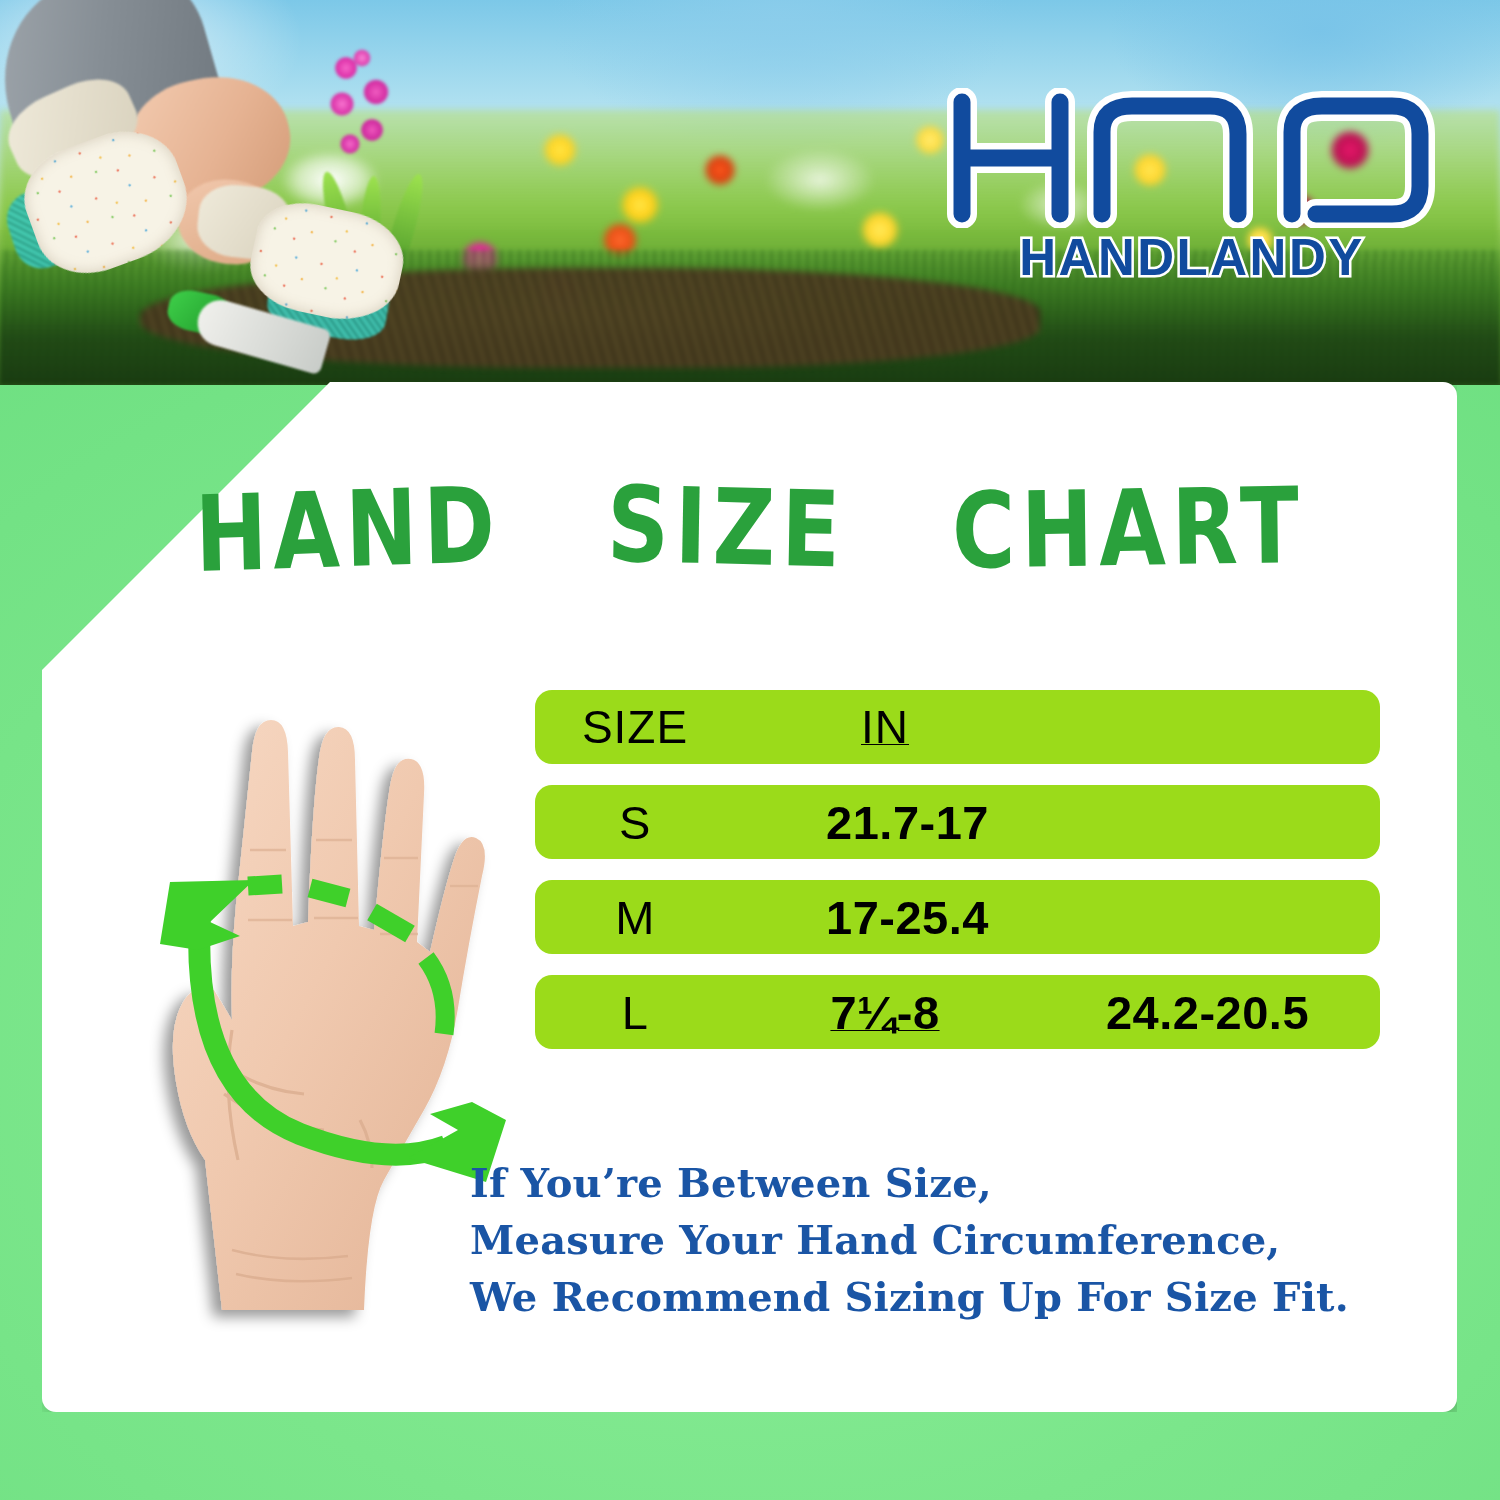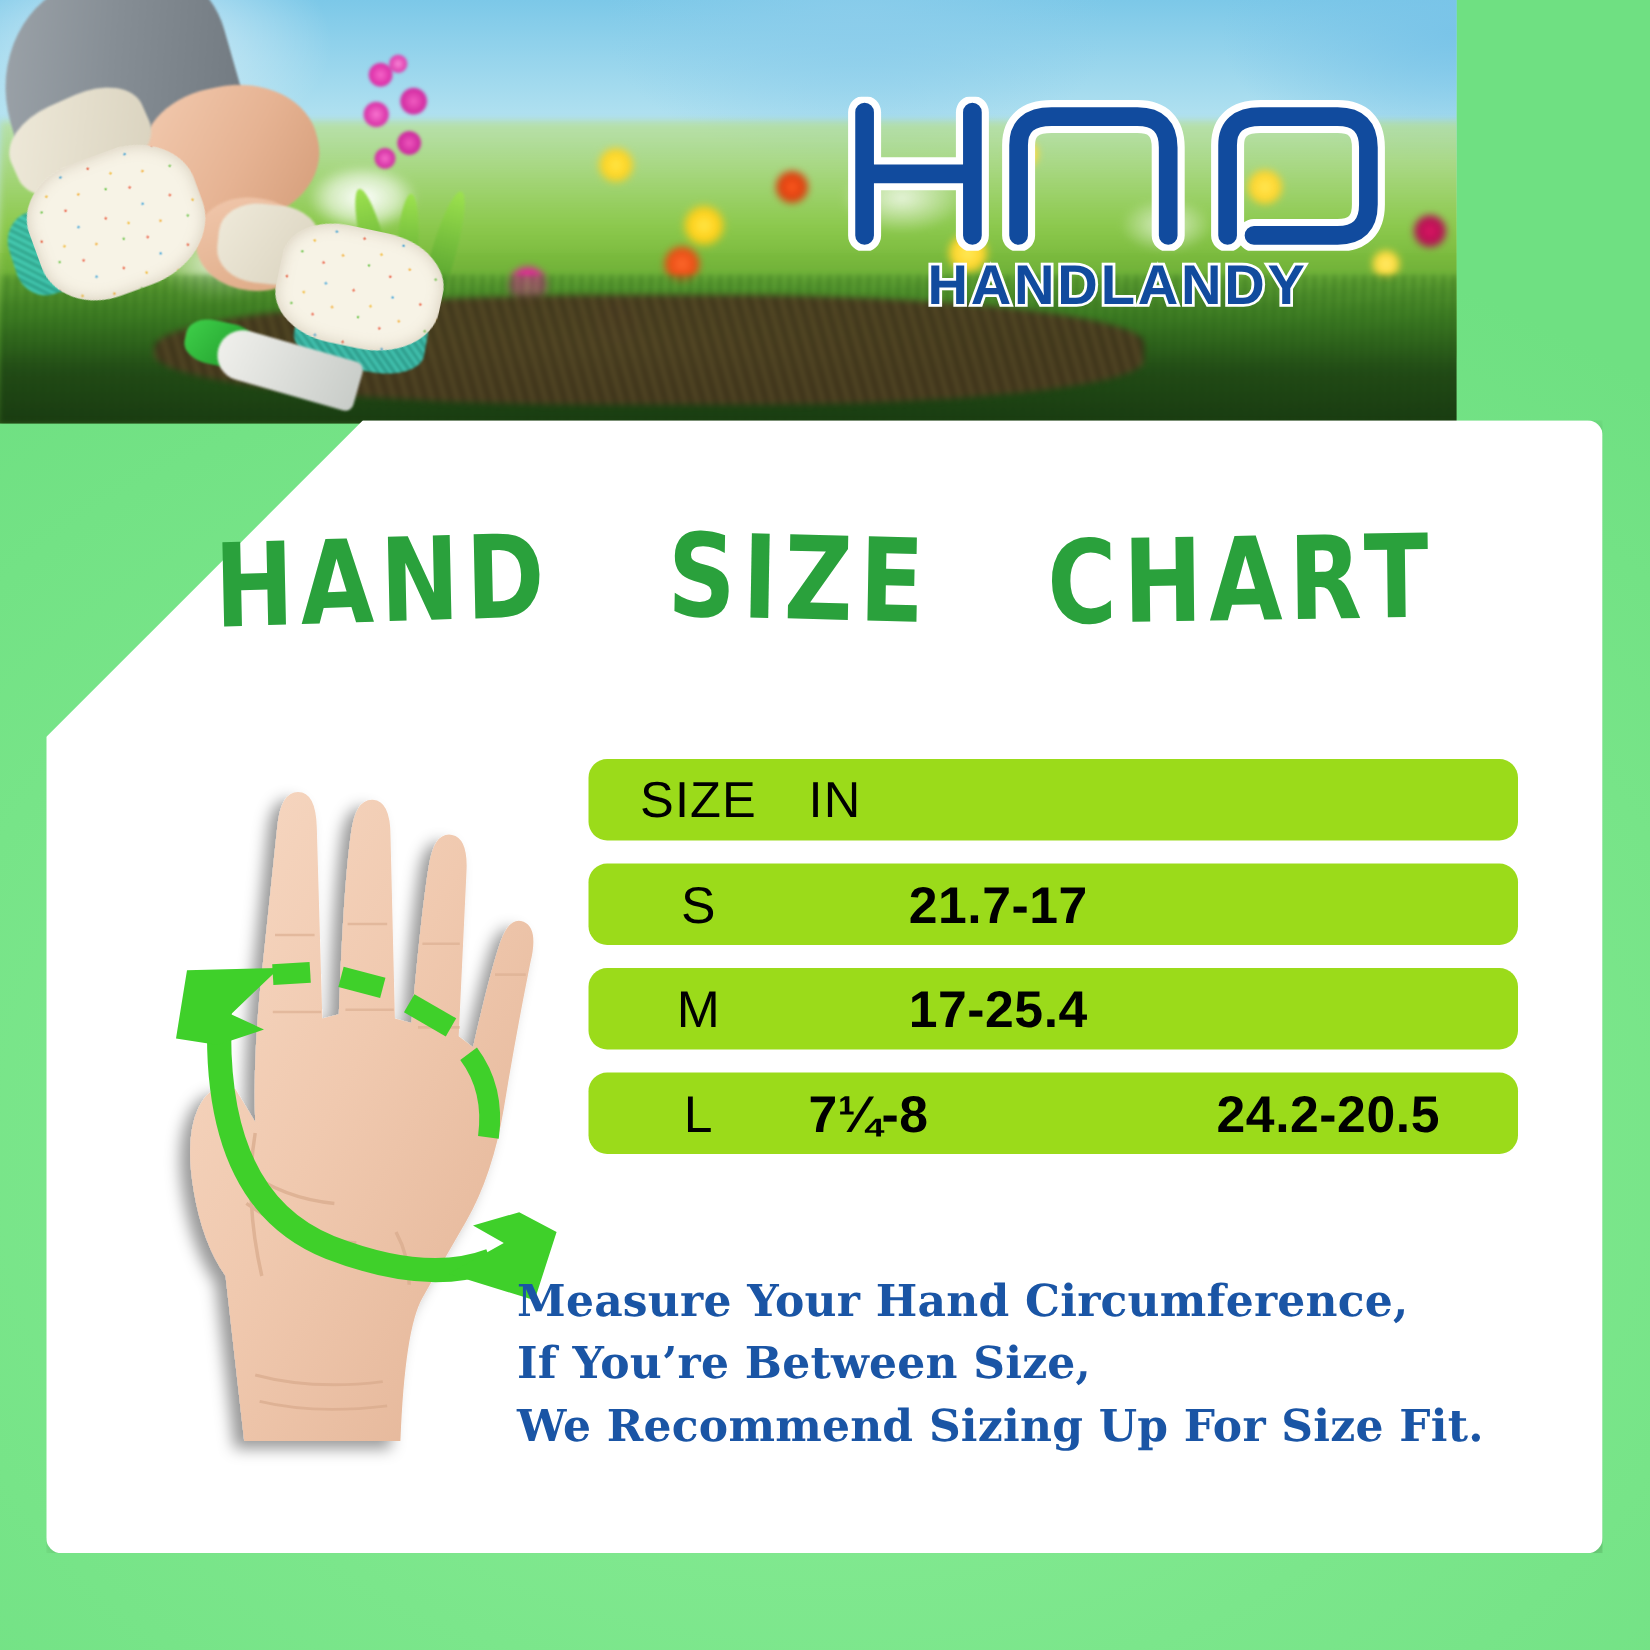--- a/index.html
+++ b/index.html
@@ -12,21 +12,21 @@
   
   .page {
     position:relative; width:1500px; height:1500px;
     background:
       radial-gradient(ellipse 1200px 900px at 50% 70%, #8DEE99 0%, #7BE68B 55%, #6FE082 100%);
     overflow:hidden;
   }
 
   
   .photo-banner {
-    position:absolute; left:0; top:0; width:1324px; height:385px;
+    position:absolute; left:0; top:0; width:1500px; height:385px;
     overflow:hidden;
     background:linear-gradient(180deg,#8FD8F0 0%,#A8E0EE 18%,#CFE9A8 38%,#9FD45F 58%,#4E8C2B 80%,#2E5A1C 100%);
   }
   
   .sky {
     position:absolute; left:0; top:0; width:1500px; height:230px;
     background:
       radial-gradient(ellipse 260px 150px at 120px 40px, rgba(255,255,255,.65), transparent 70%),
       radial-gradient(ellipse 320px 180px at 780px 20px, rgba(140,205,235,.85), transparent 72%),
       radial-gradient(ellipse 300px 170px at 1320px 30px, rgba(120,195,232,.9), transparent 70%),
@@ -187,21 +187,21 @@
 
   
   .table { position:absolute; left:535px; top:690px; width:845px; }
   .trow {
     display:flex; align-items:center;
     height:74px; margin-bottom:21px;
     background:#9BDB1A; border-radius:17px;
   }
   .trow:last-child { margin-bottom:0; }
   .c-size { width:200px; text-align:center; }
-  .c-in   { width:300px; text-align:left; }
+  .c-in   { width:300px; text-align:center;text-decoration:underline; }
   .c-cm   { width:345px; text-align:center; }
   .trow span {
     font-family:"Liberation Sans", sans-serif;
     color:#000000; font-weight:bold;
     font-size:47px; line-height:1; letter-spacing:.5px;
   }
   .head span { font-weight:normal; font-size:46px; letter-spacing:1px; }
   .c-size span { font-weight:normal; }
 
   
@@ -392,18 +392,18 @@
       <div class="c-in">
         <span>7¼-8</span>
       </div>
       <div class="c-cm">
         <span>24.2-20.5</span>
       </div>
     </div>
   </div>
 
   <div class="note">
+    <p>If You’re Between Size,</p>
     <p>Measure Your Hand Circumference,</p>
-    <p>If You’re Between Size,</p>
     <p>We Recommend Sizing Up For Size Fit.</p>
   </div>
 
 </div>
 
 </body></html>

